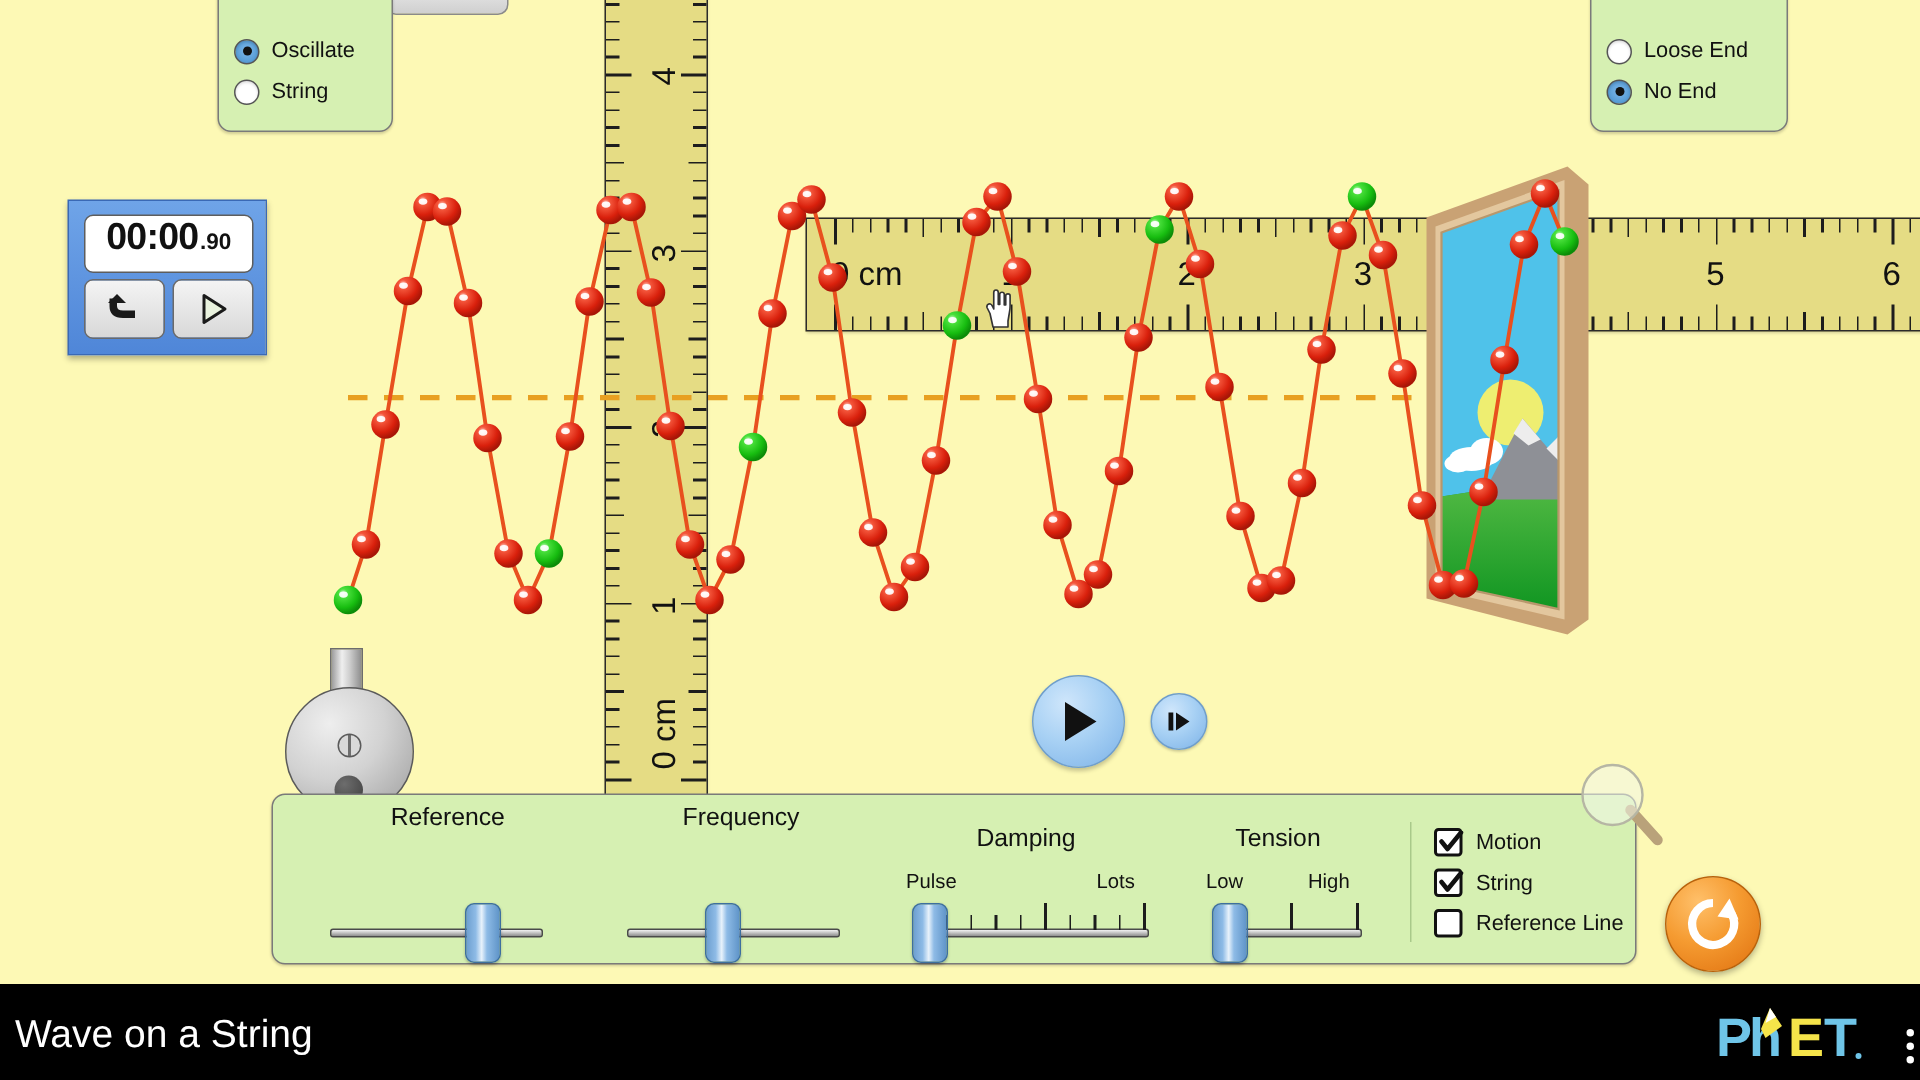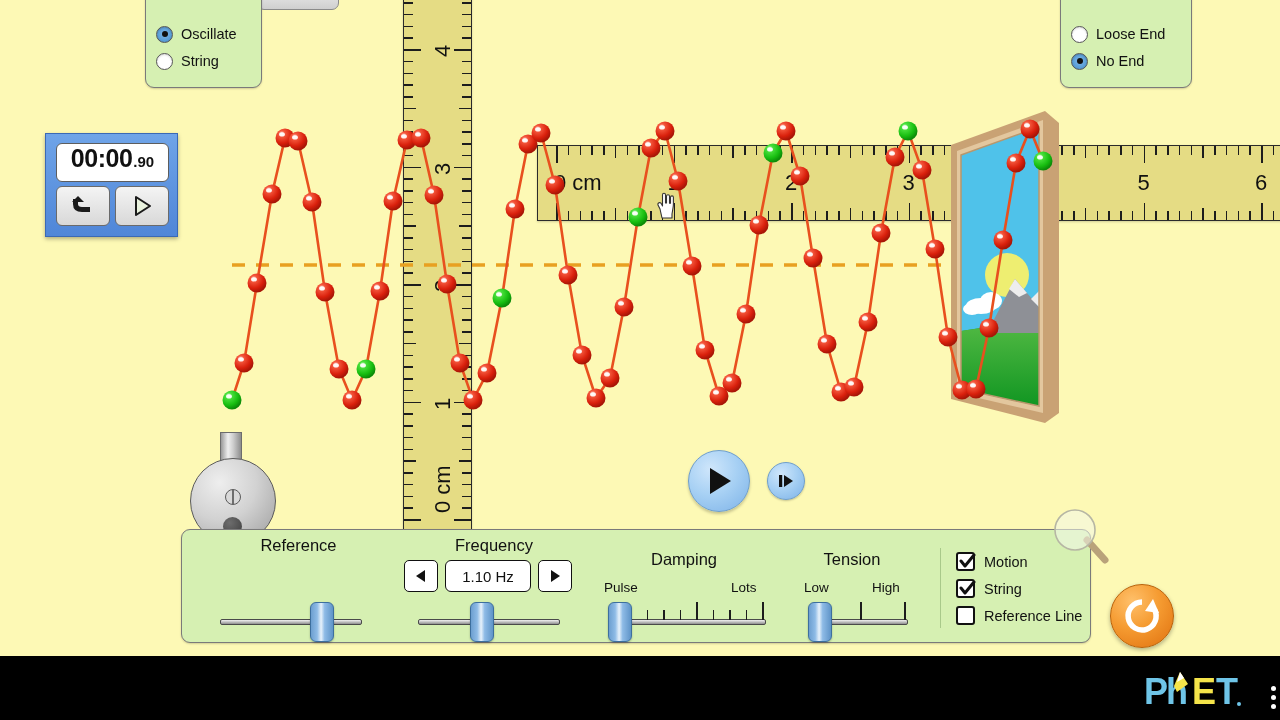--- a/index.html
+++ b/index.html
@@ -644,33 +644,20 @@
     </svg>
   </div>
 
   <div class="greenpanel" id="ctrl">
 
     <div class="ctrl-title" style="left:24px;top:6px;width:185px;">Reference</div>
     <div class="track" style="left:38px;top:89px;width:140px;"></div>
     <div class="knob2" id="amp-knob" style="top: 72px; left: 127.8px;"></div>
 
     <div class="ctrl-title" style="left:222px;top:6px;width:180px;">Frequency</div>
-    <div class="spin" style="left:222px;top:30px;">
-      <div class="arrowbtn">
-        <svg width="16" height="16" viewBox="0 0 16 16">
-          <polygon points="12,2 12,14 3,8" fill="#111"></polygon>
-          </svg>
-      </div>
-      <div class="valbox">1.10 Hz</div>
-      <div class="arrowbtn">
-        <svg width="16" height="16" viewBox="0 0 16 16">
-          <polygon points="4,2 4,14 13,8" fill="#111"></polygon>
-          </svg>
-      </div>
-    </div>
     <div class="track" style="left:236px;top:89px;width:140px;"></div>
     <div class="knob2" id="freq-knob" style="top: 72px; left: 288px;"></div>
 
     <div class="ctrl-title" style="left:412px;top:20px;width:180px;">Damping</div>
     <div class="scale-end" style="left:422px;top:50px;">Pulse</div>
     <div class="scale-end" style="left:549px;top:50px;">Lots</div>
     <div class="track" style="left:432px;top:89px;width:150px;"></div>
     <div id="damp-ticks">
         <div class="scaletick" style="left: 448px; top: 80px; height: 10px;"></div>
         <div class="scaletick" style="left: 464.5px; top: 80px; height: 10px;"></div>
@@ -727,20 +714,21 @@
 
   <div id="resetbtn">
     <svg width="38" height="38" viewBox="0 0 38 38">
       <path d="M19 5 A14 14 0 1 0 31.5 12.5" fill="none" stroke="#fff" stroke-width="5.5" stroke-linecap="butt"></path>
       <polygon points="30,2 36,16 22,14" fill="#fff"></polygon>
     </svg>
   </div>
 </div>
 
 <div id="titlebar">
+  <div id="simtitle">Wave on a String</div>
   <svg id="phet" width="108" height="44" viewBox="0 0 108 44">
     <text x="0" y="34" font-family="Liberation Sans, sans-serif" font-size="36" font-weight="bold" fill="#6fc5e8">P</text>
     <text x="22" y="34" font-family="Liberation Sans, sans-serif" font-size="36" font-weight="bold" fill="#6fc5e8">h</text>
     <text x="48" y="34" font-family="Liberation Sans, sans-serif" font-size="36" font-weight="bold" fill="#f5e44a">E</text>
     <text x="72" y="34" font-family="Liberation Sans, sans-serif" font-size="36" font-weight="bold" fill="#6fc5e8">T</text>
     <polygon points="36,2 44,14 33,22 30,16" fill="#f5e44a"></polygon>
     <polygon points="36,2 40,8 33,12" fill="#fff"></polygon>
     <circle cx="95" cy="34" r="2" fill="#6fc5e8"></circle>
   </svg>
   <div id="kebab">

